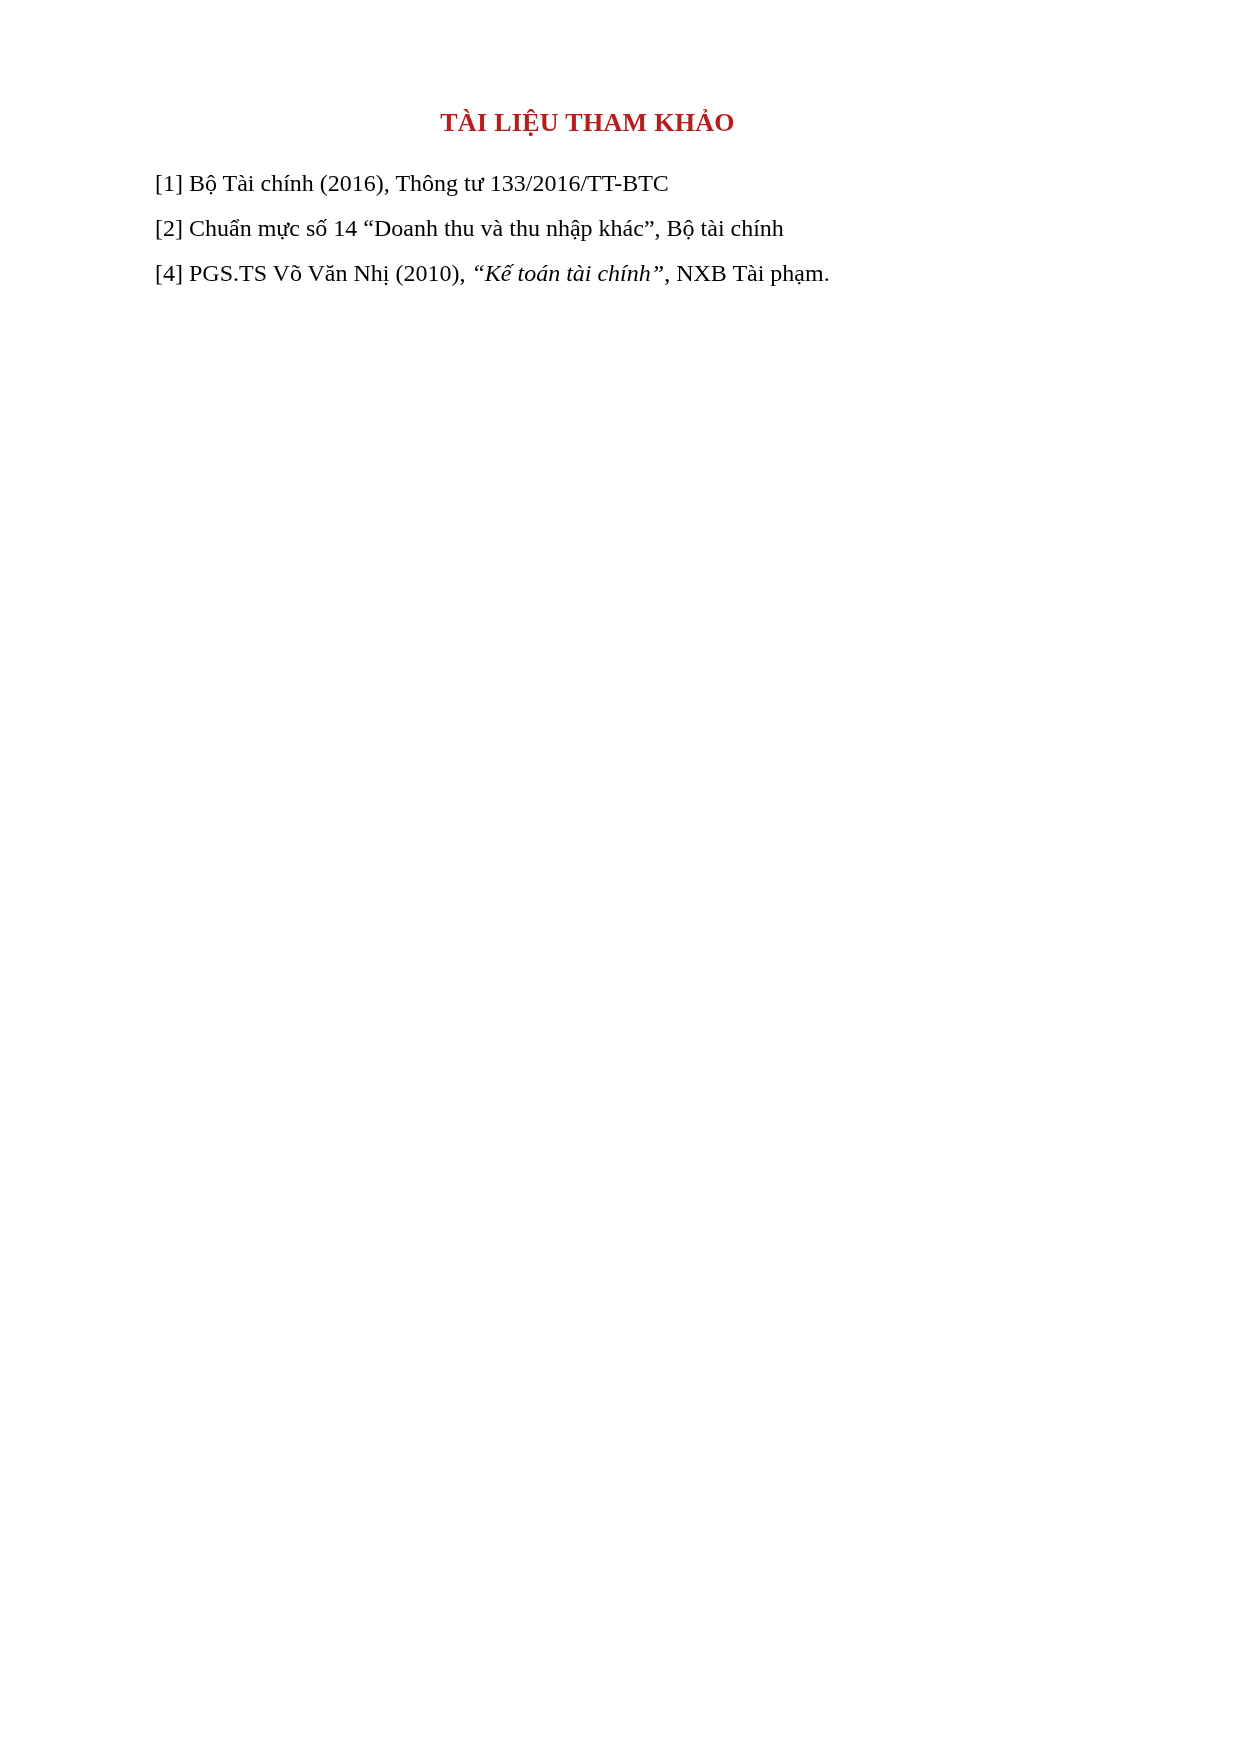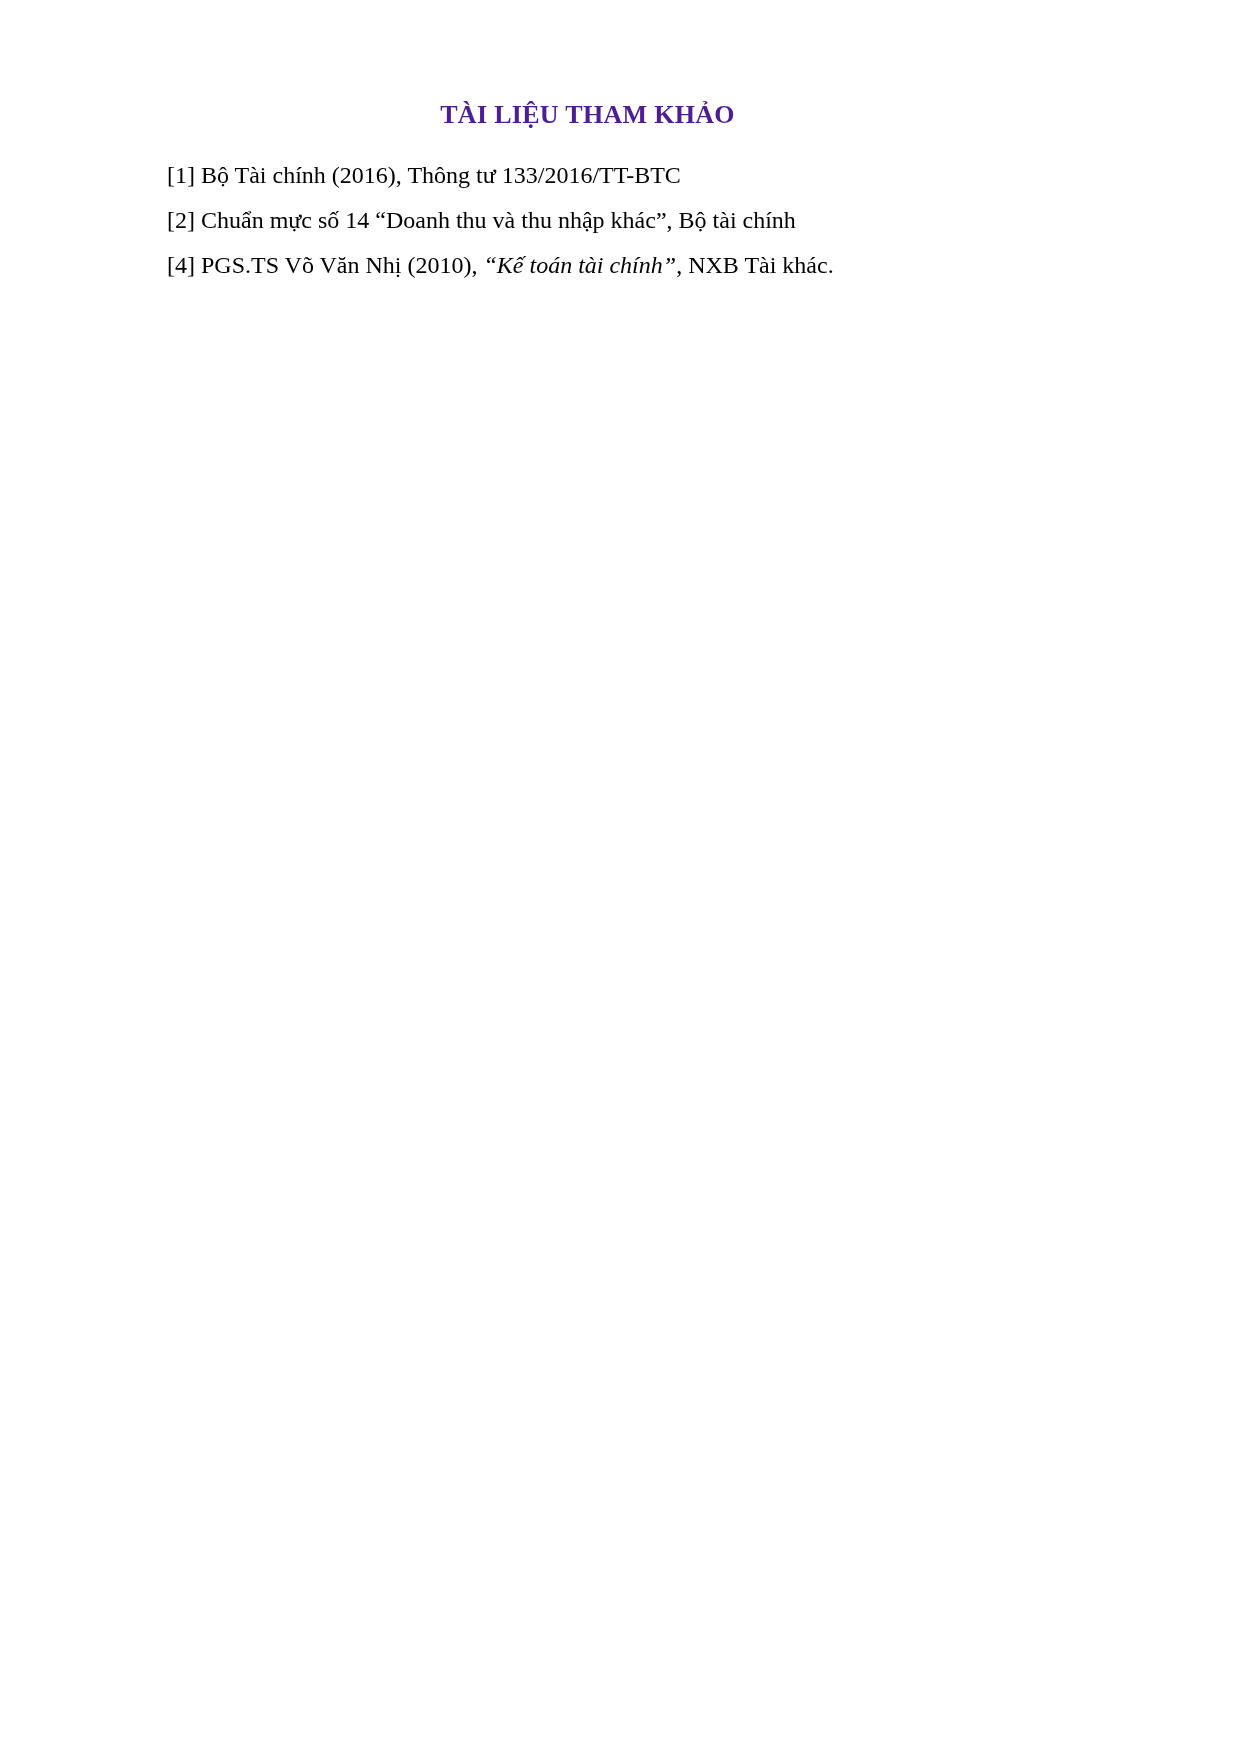--- a/index.html
+++ b/index.html
@@ -22,25 +22,25 @@
     position: absolute;
     left: 155px;
     top: 96px;
     width: 865px;
   }
   .doc-title {
     text-align: center;
     font-size: 26px;
     font-weight: bold;
     letter-spacing: 0.3px;
-    margin: 4px 0 26px 0;
-    color: #4c1d95;
+    margin: 12px 0 26px 0;
+    color: #b91c1c;
   }
   .ref-list {
-    margin: 12px;
+    margin: 0;
     padding: 0;
     list-style: none;
   }
   .ref-item {
     font-size: 24px;
     line-height: 1.62;
     margin: 0 0 6px 0;
     text-align: justify;
     text-justify: inter-word;
     color: #000;
@@ -51,16 +51,16 @@
 </style>
 </head>
 <body>
 
 <div class="page">
   <div class="content">
     <h1 class="doc-title">TÀI LIỆU THAM KHẢO</h1>
     <ul class="ref-list">
       <li class="ref-item"><span>[1] Bộ Tài chính (2016), Thông tư 133/2016/TT-BTC</span></li>
       <li class="ref-item"><span>[2] Chuẩn mực số  14  “Doanh thu và thu nhập khác”,  Bộ tài chính</span></li>
-      <li class="ref-item"><span>[4] PGS.TS Võ Văn Nhị (2010), </span><span class="ital">“Kế toán tài chính”</span><span>, NXB Tài khác.</span></li>
+      <li class="ref-item"><span>[4] PGS.TS Võ Văn Nhị (2010), </span><span class="ital">“Kế toán tài chính”</span><span>, NXB Tài phạm.</span></li>
     </ul>
   </div>
 </div>
 
 </body></html>

